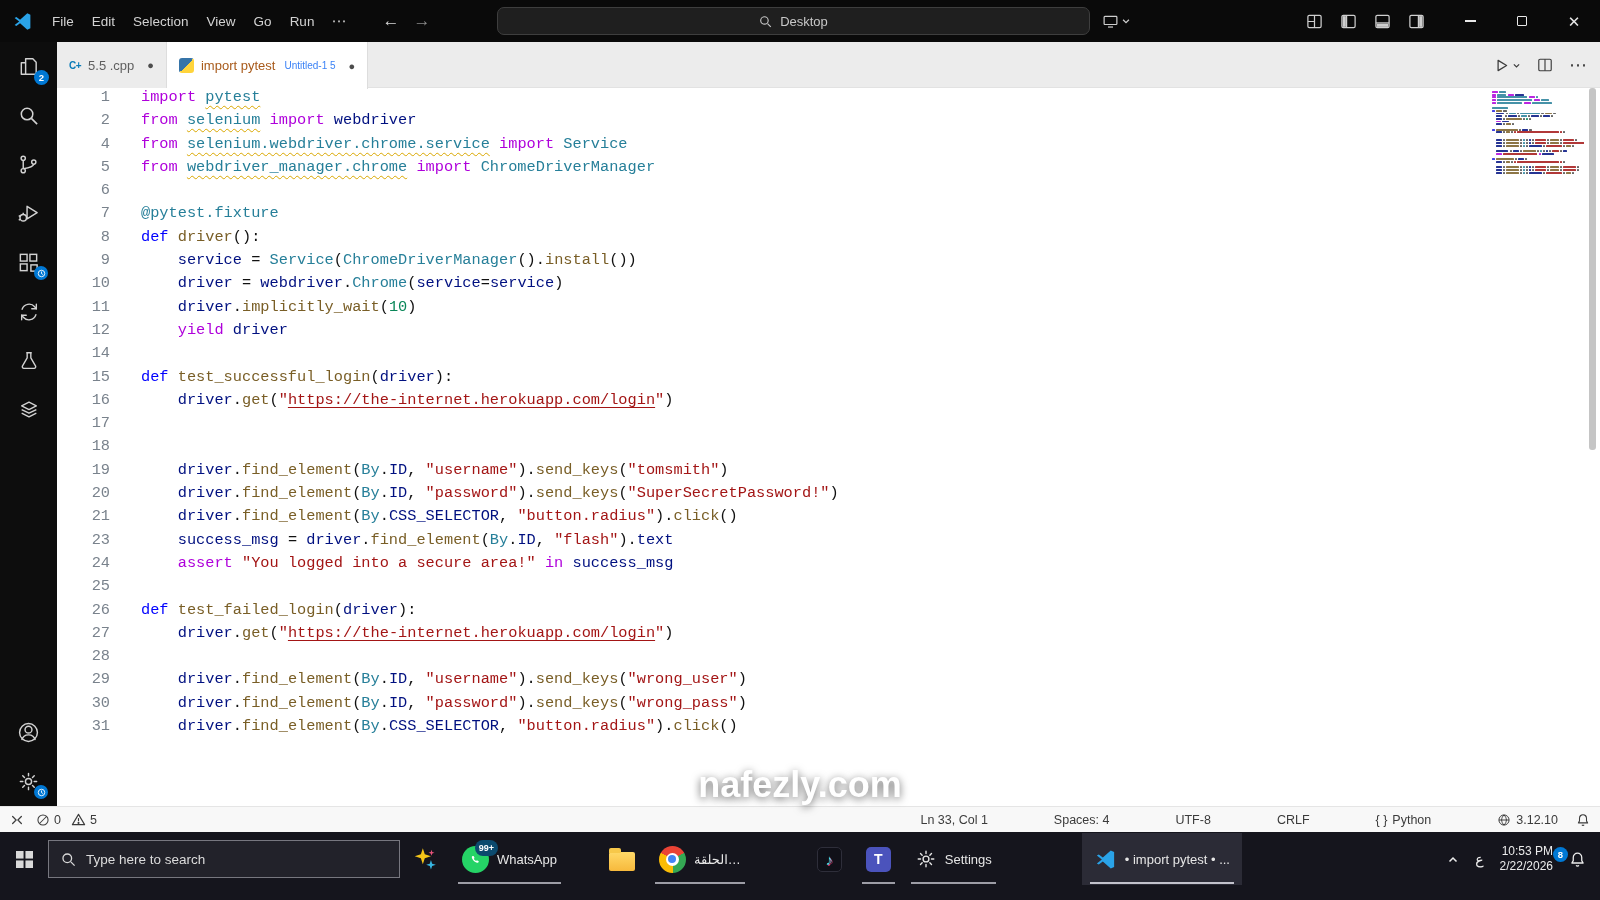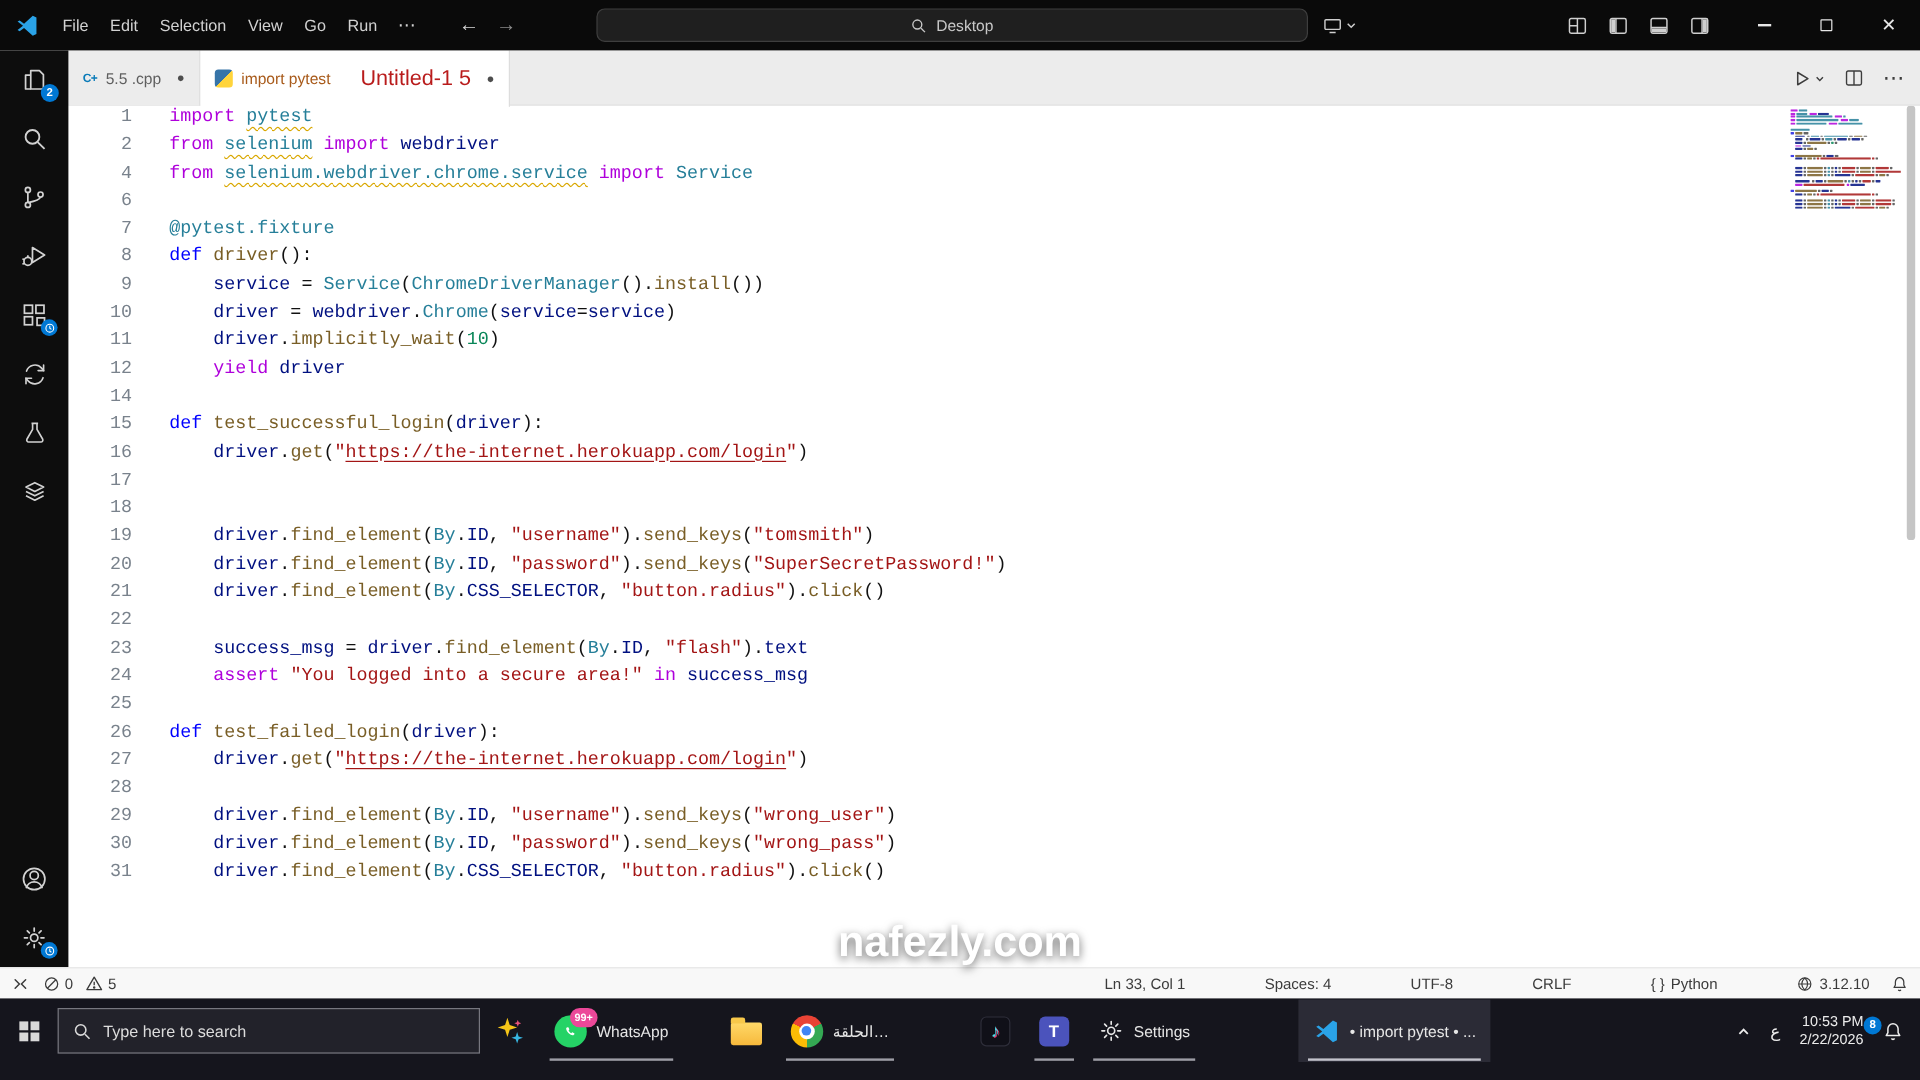--- a/index.html
+++ b/index.html
@@ -31,21 +31,21 @@
   .ab-item { width:57px; height:49px; display:flex; align-items:center; justify-content:center; position:relative; color:#d2d2d2; }
   .ab-spacer { flex:1; }
   .num-badge { position:absolute; right:8px; bottom:6px; min-width:15px; height:15px; padding:0 3px; background:#0078d4; color:#fff; border-radius:8px; font-size:9.5px; display:flex; align-items:center; justify-content:center; font-weight:bold; }
   .clock-badge { position:absolute; right:9px; bottom:7px; width:14px; height:14px; background:#0078d4; border-radius:50%; display:flex; align-items:center; justify-content:center; }
 
   
   .tabbar { position:absolute; left:57px; top:42px; width:1543px; height:46px; background:#ececec; border-bottom:1px solid #e2e2e2; display:flex; z-index:10; }
   .tab { height:46px; display:flex; align-items:center; gap:7px; padding:0 12px; background:#ececec; border-right:1px solid #ddd; font-size:13px; color:#5f5f5f; position:relative; }
   .tab.active { background:#fff; height:47px; z-index:11; }
   .tab.active .tab-label { color:#a85a1a; }
-  .tab-desc { color:#b91c1c; font-size:18px; margin-left:18px; }
+  .tab-desc { color:#3b82f6; font-size:10px; margin-left:2px; }
   .tab-dot { color:#4d4d4d; font-size:11px; margin-left:6px; }
   .fi-cpp { color:#0a7bb8; font-weight:bold; font-size:10px; letter-spacing:-.5px; }
   .fi-python { width:15px; height:15px; border-radius:3px; background:linear-gradient(135deg,#3674a8 0 50%,#ffd43b 50% 100%); }
   .ed-actions { position:absolute; right:12px; top:0; height:46px; display:flex; align-items:center; gap:16px; color:#3d3d3d; }
   .ed-ellipsis { font-size:18px; letter-spacing:1px; color:#3d3d3d; }
 
   
   .editor { position:absolute; left:57px; top:88px; width:1543px; height:718px; background:#fff; overflow:hidden; z-index:5; }
   .code-wrap { position:absolute; left:0; top:-2px; }
   .code-line { height:23.3px; line-height:23.3px; white-space:pre; font-family:"Liberation Mono","DejaVu Sans Mono",monospace; font-size:15.3px; }
@@ -81,21 +81,21 @@
 
   
   .taskbar { position:absolute; left:0; top:832px; width:1600px; height:68px; background:#15151d; display:flex; align-items:center; padding-bottom:14px; z-index:40; }
   .tk-start { width:48px; height:52px; display:flex; align-items:center; justify-content:center; }
   .tk-search { width:352px; height:38px; background:#22222a; border:1px solid #77777f; display:flex; align-items:center; gap:10px; padding:0 12px; color:#dcdcdc; font-size:13.5px; }
   .tb-app { height:52px; display:flex; align-items:center; gap:8px; padding:0 12px; position:relative; color:#e6e6e6; font-size:13px; }
   .tb-app.open::after { content:''; position:absolute; left:8px; right:8px; bottom:1px; height:2px; background:#9d9da6; }
   .tb-app.activeapp { background:#2b2b36; }
   .tb-app.activeapp::after { background:#c3c3cc; }
   .wa-icon { width:27px; height:27px; background:#25D366; border-radius:50%; display:flex; align-items:center; justify-content:center; position:relative; }
-  .wa-badge { position:absolute; top:-6px; right:-9px; background:#ec4899; color:#fff; border-radius:9px; font-size:9px; padding:3px 4px; font-weight:bold; }
+  .wa-badge { position:absolute; top:-6px; right:-9px; background:#0c4a6e; color:#fff; border-radius:9px; font-size:9px; padding:3px 4px; font-weight:bold; }
   .folder-icon { width:26px; height:19px; background:linear-gradient(#ffd968,#f7b93c); border-radius:2px; position:relative; margin-top:4px; }
   .folder-icon::before { content:''; position:absolute; left:0; top:-4px; width:12px; height:5px; background:#f7c84a; border-radius:2px 2px 0 0; }
   .chrome-icon { width:27px; height:27px; border-radius:50%; background:conic-gradient(from -60deg,#ea4335 0 120deg,#34a853 120deg 240deg,#fbbc05 240deg 360deg); position:relative; }
   .chrome-icon::before { content:''; position:absolute; left:7px; top:7px; width:13px; height:13px; background:#fff; border-radius:50%; }
   .chrome-icon::after { content:''; position:absolute; left:9.5px; top:9.5px; width:8px; height:8px; background:#4285f4; border-radius:50%; }
   .note-icon { width:25px; height:25px; background:#101018; border:1px solid #2e2e3a; border-radius:5px; color:#4dd8e6; display:flex; align-items:center; justify-content:center; font-size:15px; text-shadow:1px 1px 0 #e33b6e; }
   .teams-icon { width:25px; height:25px; background:#4B53BC; border-radius:5px; color:#fff; display:flex; align-items:center; justify-content:center; font-weight:bold; font-size:14px; }
   .tray { margin-left:auto; display:flex; align-items:center; gap:16px; padding-right:14px; color:#ececec; }
   .tray-chevron { font-size:12px; transform:translateY(1px); }
   .tray-lang { font-size:14px; }
@@ -310,36 +310,36 @@
       </span>
     <span class="ed-ellipsis">⋯</span>
   </div>
 </div>
 
 <div class="editor">
   <div class="code-wrap" id="code">
       <div class="code-line"><span class="ln">1</span><span class="lc"><span class="tk-k">import </span><span class="tk-w">pytest</span></span></div>
       <div class="code-line"><span class="ln">2</span><span class="lc"><span class="tk-k">from </span><span class="tk-w">selenium</span><span class="tk-k"> import </span><span class="tk-v">webdriver</span></span></div>
       <div class="code-line"><span class="ln">4</span><span class="lc"><span class="tk-k">from </span><span class="tk-w">selenium.webdriver.chrome.service</span><span class="tk-k"> import </span><span class="tk-c">Service</span></span></div>
+      <div class="code-line"><span class="ln">5</span><span class="lc"><span class="tk-k">from </span><span class="tk-w">webdriver_manager.chrome</span><span class="tk-k"> import </span><span class="tk-c">ChromeDriverManager</span></span></div>
       <div class="code-line"><span class="ln">6</span><span class="lc"></span></div>
       <div class="code-line"><span class="ln">7</span><span class="lc"><span class="tk-c">@pytest.fixture</span></span></div>
       <div class="code-line"><span class="ln">8</span><span class="lc"><span class="tk-d">def </span><span class="tk-f">driver</span><span class="tk-p">():</span></span></div>
       <div class="code-line"><span class="ln">9</span><span class="lc"><span class="tk-p">    </span><span class="tk-v">service</span><span class="tk-p"> = </span><span class="tk-c">Service</span><span class="tk-p">(</span><span class="tk-c">ChromeDriverManager</span><span class="tk-p">().</span><span class="tk-f">install</span><span class="tk-p">())</span></span></div>
       <div class="code-line"><span class="ln">10</span><span class="lc"><span class="tk-p">    </span><span class="tk-v">driver</span><span class="tk-p"> = </span><span class="tk-v">webdriver</span><span class="tk-p">.</span><span class="tk-c">Chrome</span><span class="tk-p">(</span><span class="tk-v">service</span><span class="tk-p">=</span><span class="tk-v">service</span><span class="tk-p">)</span></span></div>
       <div class="code-line"><span class="ln">11</span><span class="lc"><span class="tk-p">    </span><span class="tk-v">driver</span><span class="tk-p">.</span><span class="tk-f">implicitly_wait</span><span class="tk-p">(</span><span class="tk-m">10</span><span class="tk-p">)</span></span></div>
       <div class="code-line"><span class="ln">12</span><span class="lc"><span class="tk-p">    </span><span class="tk-k">yield </span><span class="tk-v">driver</span></span></div>
       <div class="code-line"><span class="ln">14</span><span class="lc"></span></div>
       <div class="code-line"><span class="ln">15</span><span class="lc"><span class="tk-d">def </span><span class="tk-f">test_successful_login</span><span class="tk-p">(</span><span class="tk-v">driver</span><span class="tk-p">):</span></span></div>
       <div class="code-line"><span class="ln">16</span><span class="lc"><span class="tk-p">    </span><span class="tk-v">driver</span><span class="tk-p">.</span><span class="tk-f">get</span><span class="tk-p">(</span><span class="tk-s">"</span><span class="tk-u">https://the-internet.herokuapp.com/login</span><span class="tk-s">"</span><span class="tk-p">)</span></span></div>
       <div class="code-line"><span class="ln">17</span><span class="lc"></span></div>
       <div class="code-line"><span class="ln">18</span><span class="lc"></span></div>
       <div class="code-line"><span class="ln">19</span><span class="lc"><span class="tk-p">    </span><span class="tk-v">driver</span><span class="tk-p">.</span><span class="tk-f">find_element</span><span class="tk-p">(</span><span class="tk-c">By</span><span class="tk-p">.</span><span class="tk-v">ID</span><span class="tk-p">, </span><span class="tk-s">"username"</span><span class="tk-p">).</span><span class="tk-f">send_keys</span><span class="tk-p">(</span><span class="tk-s">"tomsmith"</span><span class="tk-p">)</span></span></div>
       <div class="code-line"><span class="ln">20</span><span class="lc"><span class="tk-p">    </span><span class="tk-v">driver</span><span class="tk-p">.</span><span class="tk-f">find_element</span><span class="tk-p">(</span><span class="tk-c">By</span><span class="tk-p">.</span><span class="tk-v">ID</span><span class="tk-p">, </span><span class="tk-s">"password"</span><span class="tk-p">).</span><span class="tk-f">send_keys</span><span class="tk-p">(</span><span class="tk-s">"SuperSecretPassword!"</span><span class="tk-p">)</span></span></div>
       <div class="code-line"><span class="ln">21</span><span class="lc"><span class="tk-p">    </span><span class="tk-v">driver</span><span class="tk-p">.</span><span class="tk-f">find_element</span><span class="tk-p">(</span><span class="tk-c">By</span><span class="tk-p">.</span><span class="tk-v">CSS_SELECTOR</span><span class="tk-p">, </span><span class="tk-s">"button.radius"</span><span class="tk-p">).</span><span class="tk-f">click</span><span class="tk-p">()</span></span></div>
-      <div class="code-line"><span class="ln">22</span><span class="lc"></span></div>
       <div class="code-line"><span class="ln">23</span><span class="lc"><span class="tk-p">    </span><span class="tk-v">success_msg</span><span class="tk-p"> = </span><span class="tk-v">driver</span><span class="tk-p">.</span><span class="tk-f">find_element</span><span class="tk-p">(</span><span class="tk-c">By</span><span class="tk-p">.</span><span class="tk-v">ID</span><span class="tk-p">, </span><span class="tk-s">"flash"</span><span class="tk-p">).</span><span class="tk-v">text</span></span></div>
       <div class="code-line"><span class="ln">24</span><span class="lc"><span class="tk-p">    </span><span class="tk-k">assert </span><span class="tk-s">"You logged into a secure area!"</span><span class="tk-k"> in </span><span class="tk-v">success_msg</span></span></div>
       <div class="code-line"><span class="ln">25</span><span class="lc"></span></div>
       <div class="code-line"><span class="ln">26</span><span class="lc"><span class="tk-d">def </span><span class="tk-f">test_failed_login</span><span class="tk-p">(</span><span class="tk-v">driver</span><span class="tk-p">):</span></span></div>
       <div class="code-line"><span class="ln">27</span><span class="lc"><span class="tk-p">    </span><span class="tk-v">driver</span><span class="tk-p">.</span><span class="tk-f">get</span><span class="tk-p">(</span><span class="tk-s">"</span><span class="tk-u">https://the-internet.herokuapp.com/login</span><span class="tk-s">"</span><span class="tk-p">)</span></span></div>
       <div class="code-line"><span class="ln">28</span><span class="lc"></span></div>
       <div class="code-line"><span class="ln">29</span><span class="lc"><span class="tk-p">    </span><span class="tk-v">driver</span><span class="tk-p">.</span><span class="tk-f">find_element</span><span class="tk-p">(</span><span class="tk-c">By</span><span class="tk-p">.</span><span class="tk-v">ID</span><span class="tk-p">, </span><span class="tk-s">"username"</span><span class="tk-p">).</span><span class="tk-f">send_keys</span><span class="tk-p">(</span><span class="tk-s">"wrong_user"</span><span class="tk-p">)</span></span></div>
       <div class="code-line"><span class="ln">30</span><span class="lc"><span class="tk-p">    </span><span class="tk-v">driver</span><span class="tk-p">.</span><span class="tk-f">find_element</span><span class="tk-p">(</span><span class="tk-c">By</span><span class="tk-p">.</span><span class="tk-v">ID</span><span class="tk-p">, </span><span class="tk-s">"password"</span><span class="tk-p">).</span><span class="tk-f">send_keys</span><span class="tk-p">(</span><span class="tk-s">"wrong_pass"</span><span class="tk-p">)</span></span></div>
       <div class="code-line"><span class="ln">31</span><span class="lc"><span class="tk-p">    </span><span class="tk-v">driver</span><span class="tk-p">.</span><span class="tk-f">find_element</span><span class="tk-p">(</span><span class="tk-c">By</span><span class="tk-p">.</span><span class="tk-v">CSS_SELECTOR</span><span class="tk-p">, </span><span class="tk-s">"button.radius"</span><span class="tk-p">).</span><span class="tk-f">click</span><span class="tk-p">()</span></span></div>
     </div>

